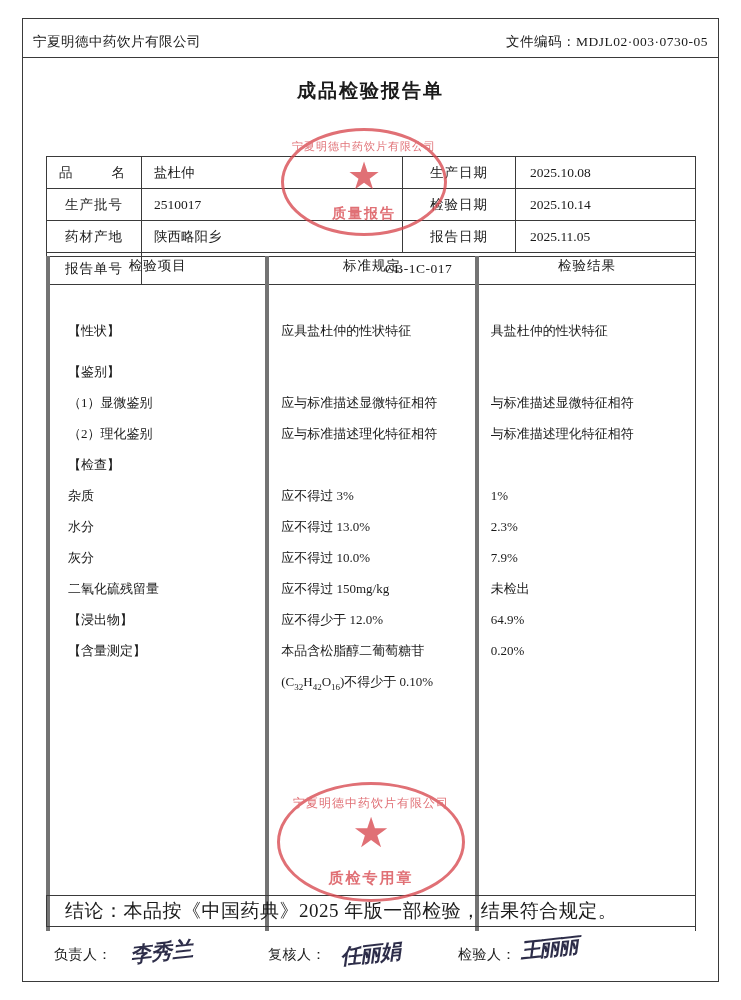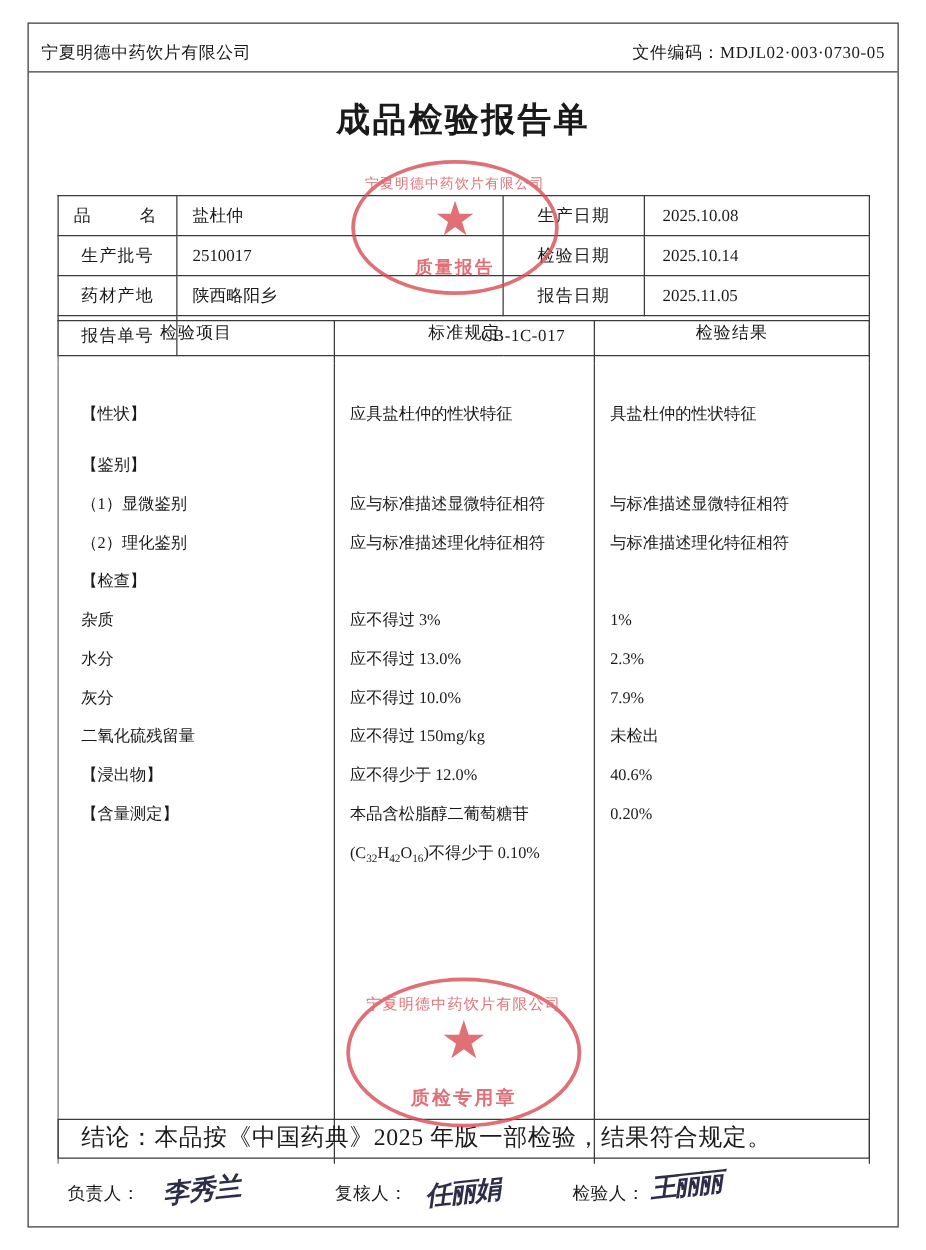--- a/index.html
+++ b/index.html
@@ -53,21 +53,21 @@
     height: 1px;
     background: #3a3a3a;
   }
 
   .doc-title {
     position: absolute;
     left: 0;
     top: 78px;
     width: 741px;
     text-align: center;
-    font-size: 27px;
+    font-size: 19px;
     font-weight: bold;
     letter-spacing: 2px;
     font-family: "Liberation Serif", "DejaVu Serif", serif;
   }
 
   
   table.main {
     position: absolute;
     left: 46px;
     top: 132px;
@@ -110,21 +110,21 @@
   
   table.results {
     position: absolute;
     left: 46px;
     top: 256px;
     width: 650px;
     border-collapse: collapse;
     font-size: 13px;
   }
   table.results td {
-    border-left: 1px solid #737373;
+    border-left: 4px solid #737373;
     border-right: 1px solid #3a3a3a;
     vertical-align: top;
     padding: 0;
   }
   .col-item { width: 222px; }
   .col-std  { width: 208px; }
   .col-res  { width: 220px; }
 
   .rhead td {
     height: 34px;
@@ -342,21 +342,21 @@
         <div class="line c-res">具盐杜仲的性状特征</div>
         <div class="spacer10"></div>
         <div class="line c-res"></div>
         <div class="line c-res">与标准描述显微特征相符</div>
         <div class="line c-res">与标准描述理化特征相符</div>
         <div class="line c-res"></div>
         <div class="line c-res">1%</div>
         <div class="line c-res">2.3%</div>
         <div class="line c-res">7.9%</div>
         <div class="line c-res">未检出</div>
-        <div class="line c-res">40.6%</div>
+        <div class="line c-res">64.9%</div>
         <div class="line c-res">0.20%</div>
       </td>
     </tr>
   </tbody>
     </table>
 
   <div class="conclusion">结论：本品按《中国药典》2025 年版一部检验，结果符合规定。</div>
 
   <div class="signrow">
     <div class="sig sig-a">负责人：</div>

